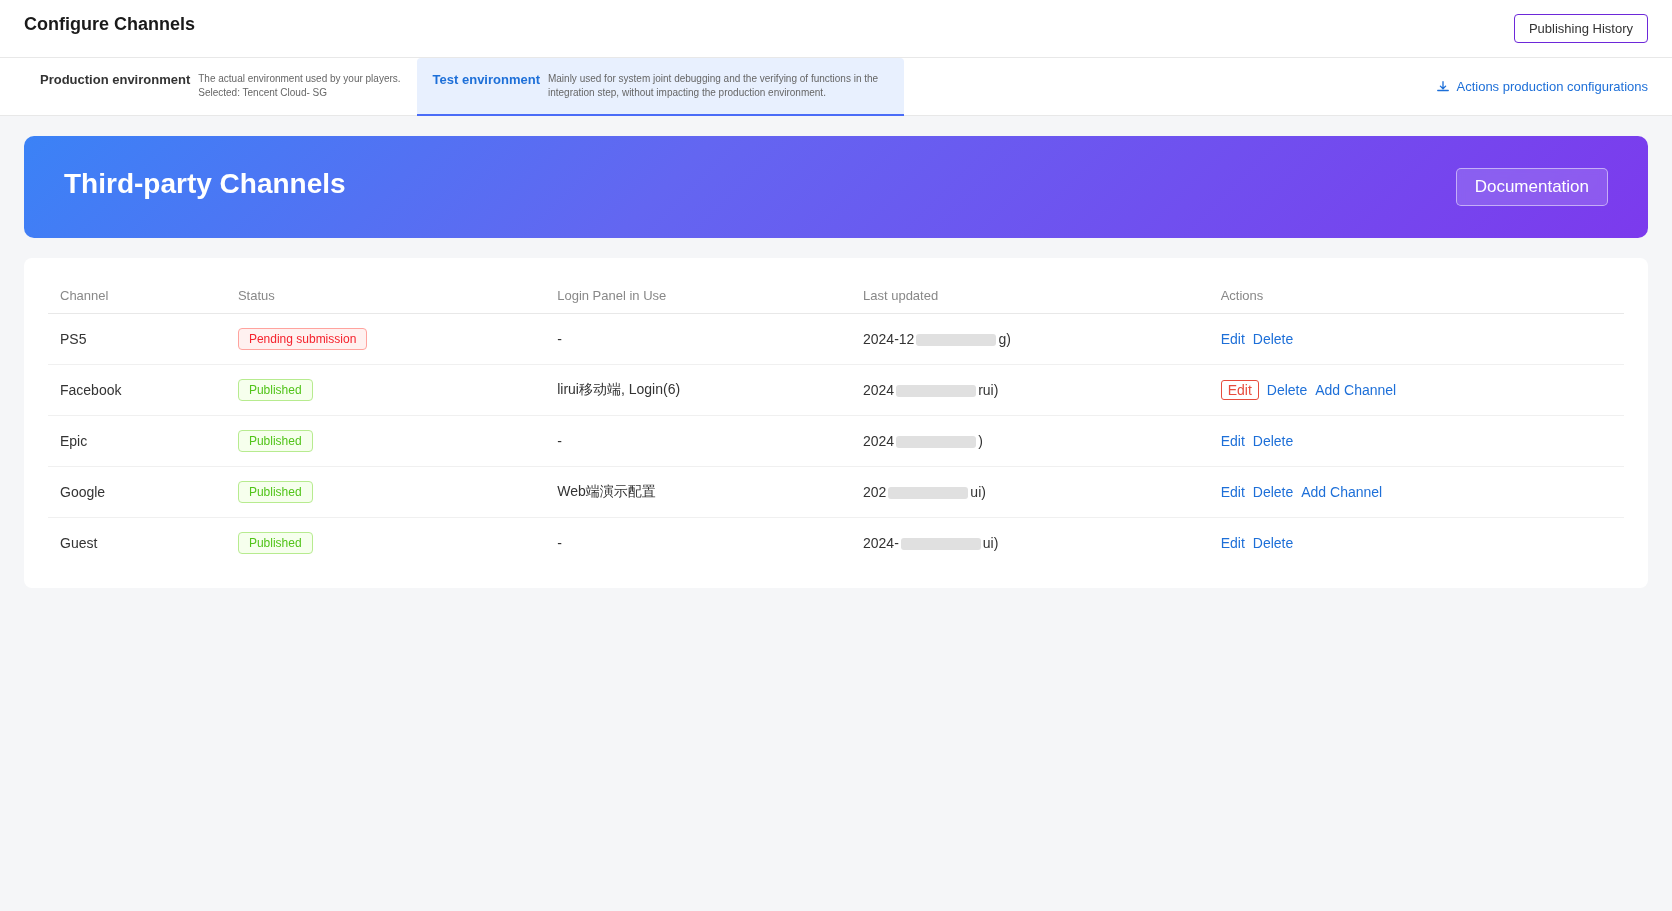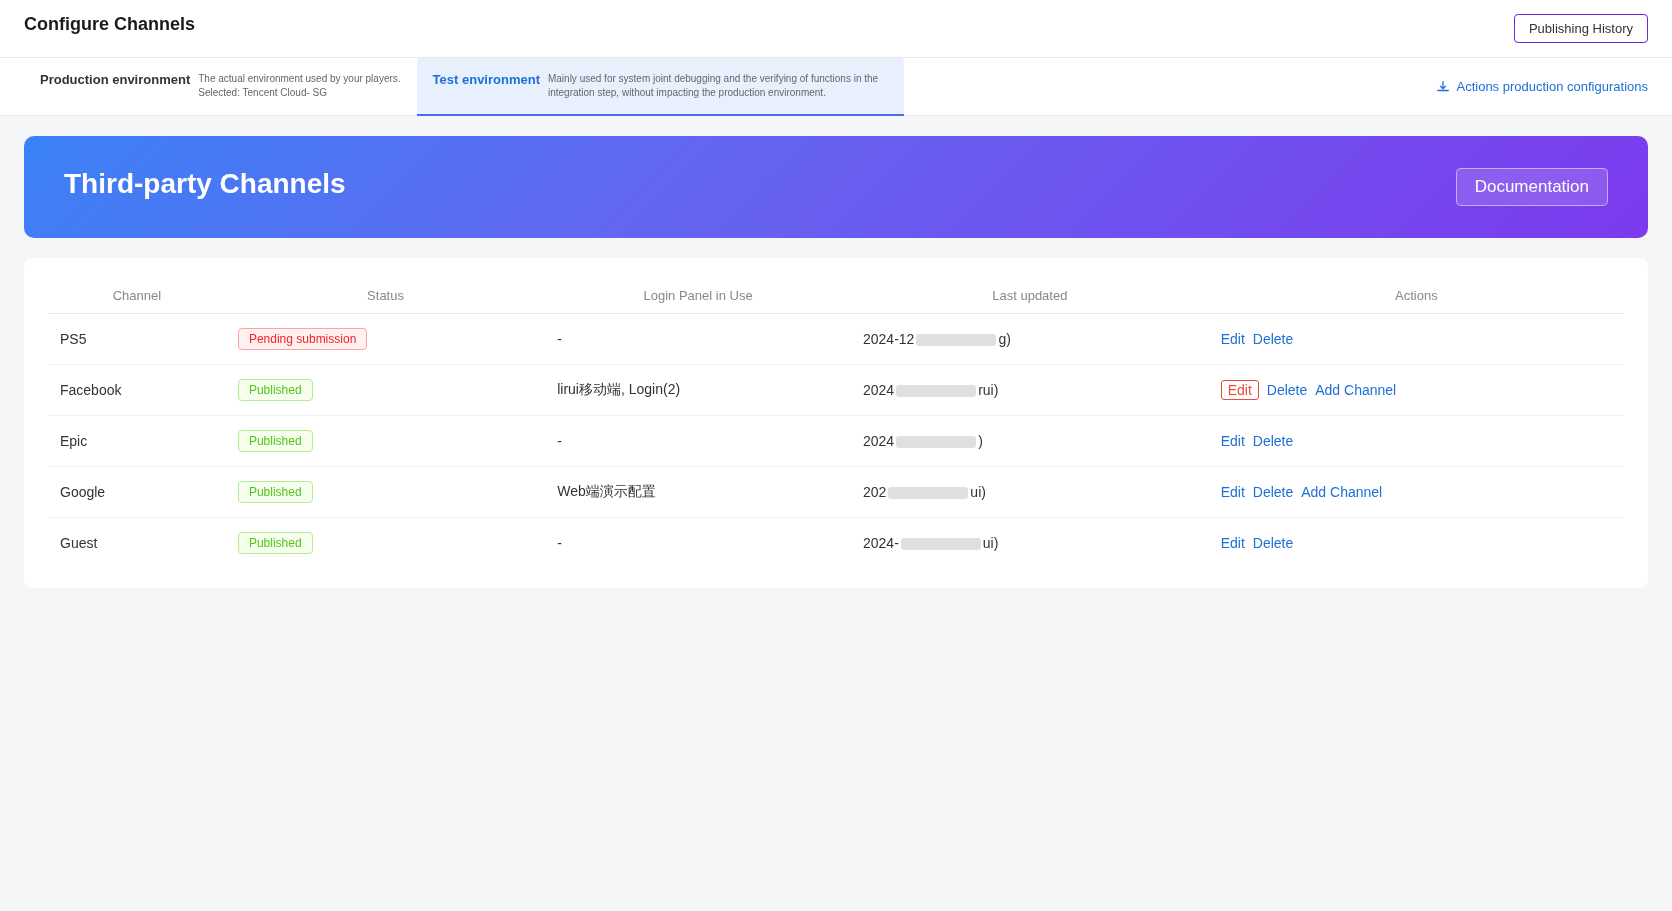--- a/index.html
+++ b/index.html
@@ -112,21 +112,21 @@
       cursor: pointer;
       font-size: 14px;
       font-weight: 500;
     }
 
     table {
       width: 100%;
       border-collapse: collapse;
     }
     thead tr th {
-      text-align: center;
+      text-align: left;
       padding: 10px 12px;
       color: #888;
       font-weight: 500;
       font-size: 13px;
       border-bottom: 1px solid #e8e8e8;
     }
     tbody tr td {
       padding: 14px 12px;
       border-bottom: 1px solid #f0f0f0;
       font-size: 14px;
@@ -241,21 +241,21 @@
           <td>
             <div class="actions-cell">
               <span class="action-link">Edit</span>
               <span class="action-link">Delete</span>
             </div>
           </td>
         </tr>
         <tr>
           <td>Facebook</td>
           <td><span class="badge badge-published">Published</span></td>
-          <td>lirui移动端, Login(2)</td>
+          <td>lirui移动端, Login(6)</td>
           <td>2024<span class="blurred"></span>rui)</td>
           <td>
             <div class="actions-cell">
               <span class="edit-highlighted">Edit</span>
               <span class="action-link">Delete</span>
               <span class="action-link">Add Channel</span>
             </div>
           </td>
         </tr>
         <tr>

